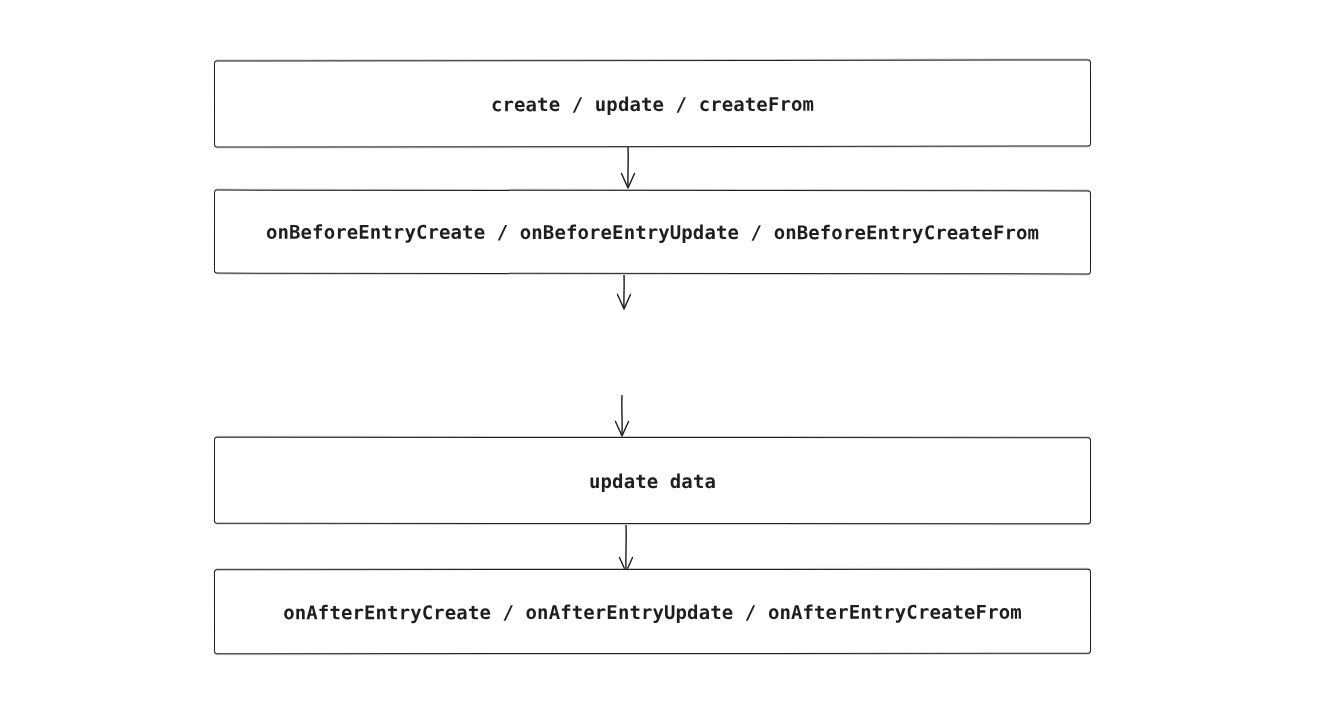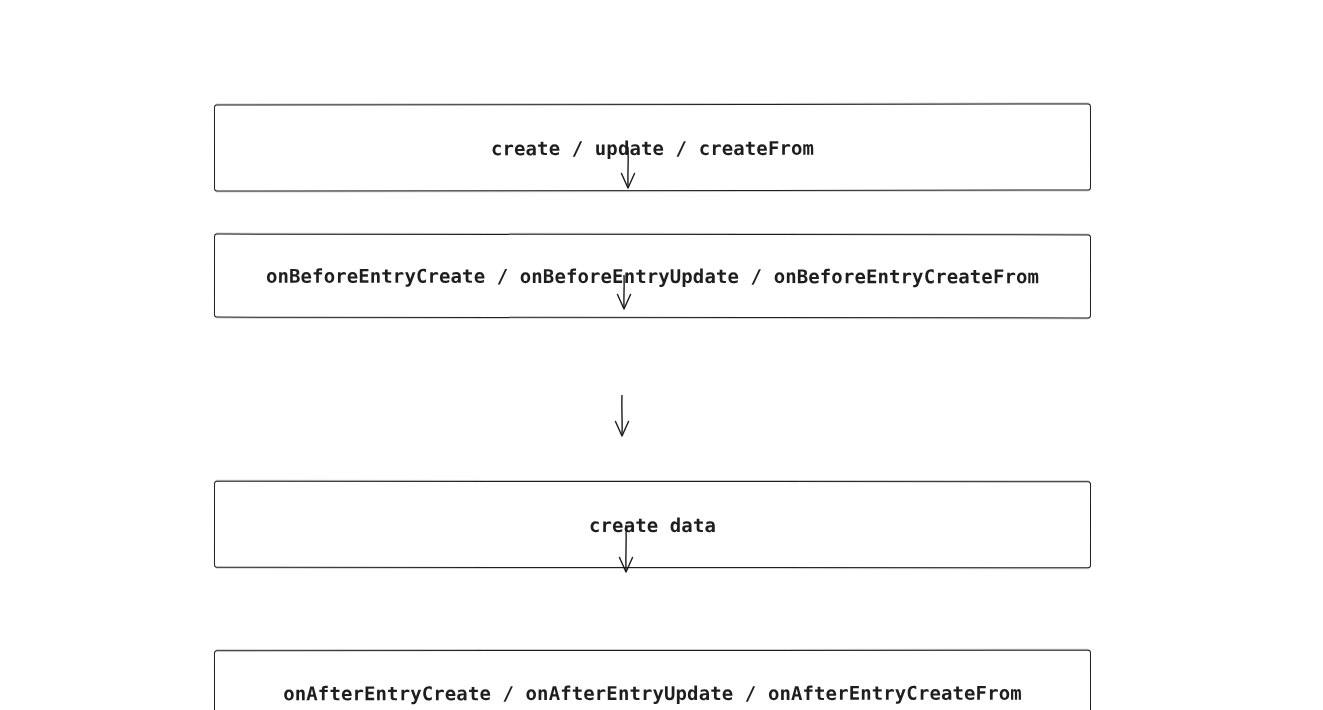--- a/index.html
+++ b/index.html
@@ -22,41 +22,40 @@
     box-sizing: border-box;
     display: flex;
     align-items: center;
     justify-content: center;
     background: #ffffff;
     border: 1.7px solid #1e1e1e;
     border-radius: 3px;
     
     box-shadow: 0 -2px 0 -1px rgba(110,110,110,0.38),
                 0  2px 0 -1px rgba(110,110,110,0.30);
-    margin-top: 44px;
   }
   .node .label {
     font-size: 19px;
     font-weight: 700;
     color: #1e1e1e;
     letter-spacing: 0.1px;
     white-space: nowrap;
     text-align: center;
   }
   .n1 { top: 60px;  height: 87px; transform: rotate(-0.06deg); }
   .n2 { top: 190px; height: 84px; transform: rotate(0.05deg); }
   .n3 {
     top: 311px; height: 83px; transform: rotate(-0.05deg);
     background-color: #fdfdfe;
     background-image:
       repeating-linear-gradient(120deg, rgba(150,158,170,0.30) 0px, rgba(150,158,170,0.30) 1.2px, transparent 1.2px, transparent 6.2px),
       repeating-linear-gradient(127deg, rgba(150,158,170,0.18) 0px, rgba(150,158,170,0.18) 1.1px, transparent 1.1px, transparent 7.4px);
   }
   .n4 { top: 437px; height: 87px; transform: rotate(0.04deg); }
-  .n5 { top: 606px; height: 85px; transform: rotate(-0.04deg); }
+  .n5 { top: 569px; height: 85px; transform: rotate(-0.04deg); }
 
   .arrow { position: absolute; }
   .arrow path {
     stroke: #1b1b1b;
     stroke-width: 1.4;
     fill: none;
     stroke-linecap: round;
     stroke-linejoin: round;
   }
   .a1 { left: 618px; top: 147px; }
@@ -87,21 +86,21 @@
     <path d="M3.5 19.5 L10 34 L16.5 19.5"></path>
   </svg>
 
 
   <svg class="arrow a3" width="20" height="42" viewBox="0 0 20 42" aria-hidden="true">
     <path d="M10 0.5 C9.5 13 10.5 26 10 40"></path>
     <path d="M3.5 26.5 L10 41 L16.5 26.5"></path>
   </svg>
 
   <div class="node n4">
-    <span class="label">create data</span>
+    <span class="label">update data</span>
   </div>
 
   <svg class="arrow a4" width="20" height="48" viewBox="0 0 20 48" aria-hidden="true">
     <path d="M10 0 C10.6 15 9.5 31 10 46"></path>
     <path d="M3.5 32.5 L10 47 L16.5 32.5"></path>
   </svg>
 
   <div class="node n5">
     <span class="label">onAfterEntryCreate / onAfterEntryUpdate / onAfterEntryCreateFrom</span>
   </div>

